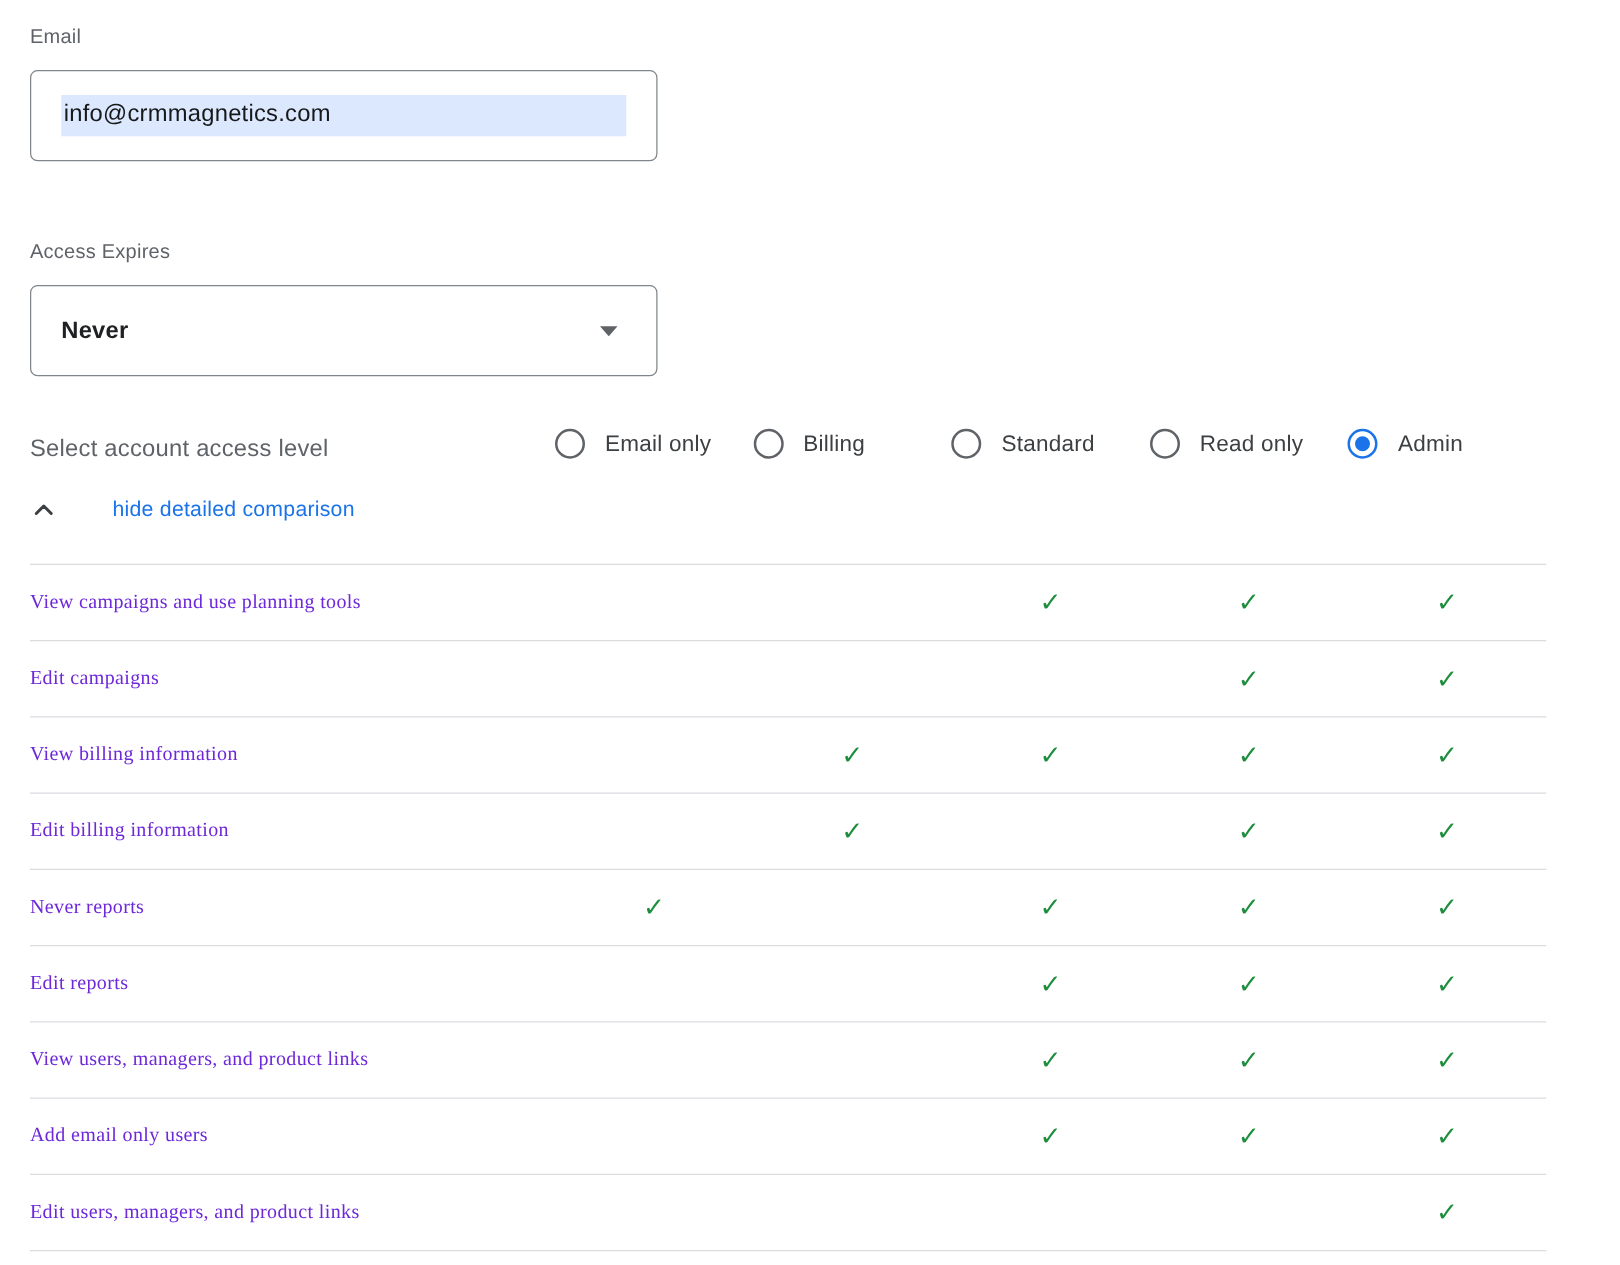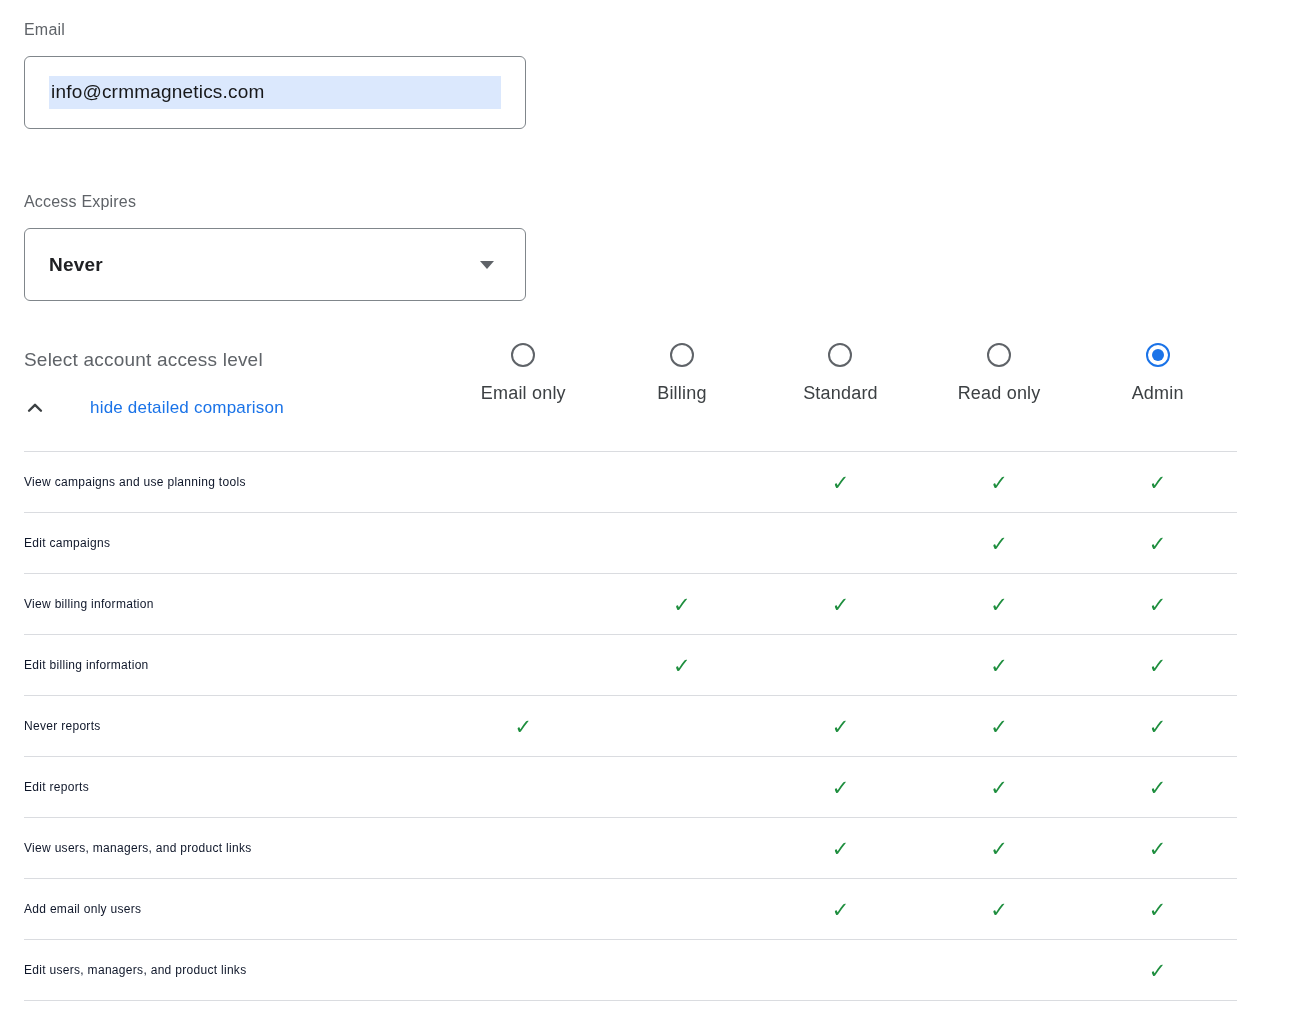--- a/index.html
+++ b/index.html
@@ -78,21 +78,21 @@
   .collapse-link .link-text {
     color: #1a73e8;
     font-size: 17px;
     letter-spacing: 0.2px;
     margin-left: 30px;
   }
   .chev { display: block; }
 
   .radio-cell {
     display: flex;
-    flex-direction: column;
+    flex-direction: row;
     align-items: center;
     gap: 16px;
     cursor: pointer;
   }
   .radio {
     width: 24px; height: 24px;
     border: 2px solid #5f6368;
     border-radius: 50%;
     display: flex;
     align-items: center;
@@ -119,23 +119,24 @@
     border-bottom: 1px solid #dadce0;
   }
   .t-row {
     display: grid;
     grid-template-columns: 420px repeat(5, 158.6px);
     height: 61px;
     align-items: center;
     border-top: 1px solid #dadce0;
   }
   .t-label {
-    font-size: 12px;
-    color: #0f172a;
+    font-size: 16px;
+    color: #6d28d9;
     letter-spacing: 0.3px;
+    font-family: Liberation Serif, serif;
   }
   .t-check {
     text-align: center;
     color: #1e8e3e;
     font-size: 21px;
     font-weight: bold;
     line-height: 1;
   }
 </style>
 </head>

